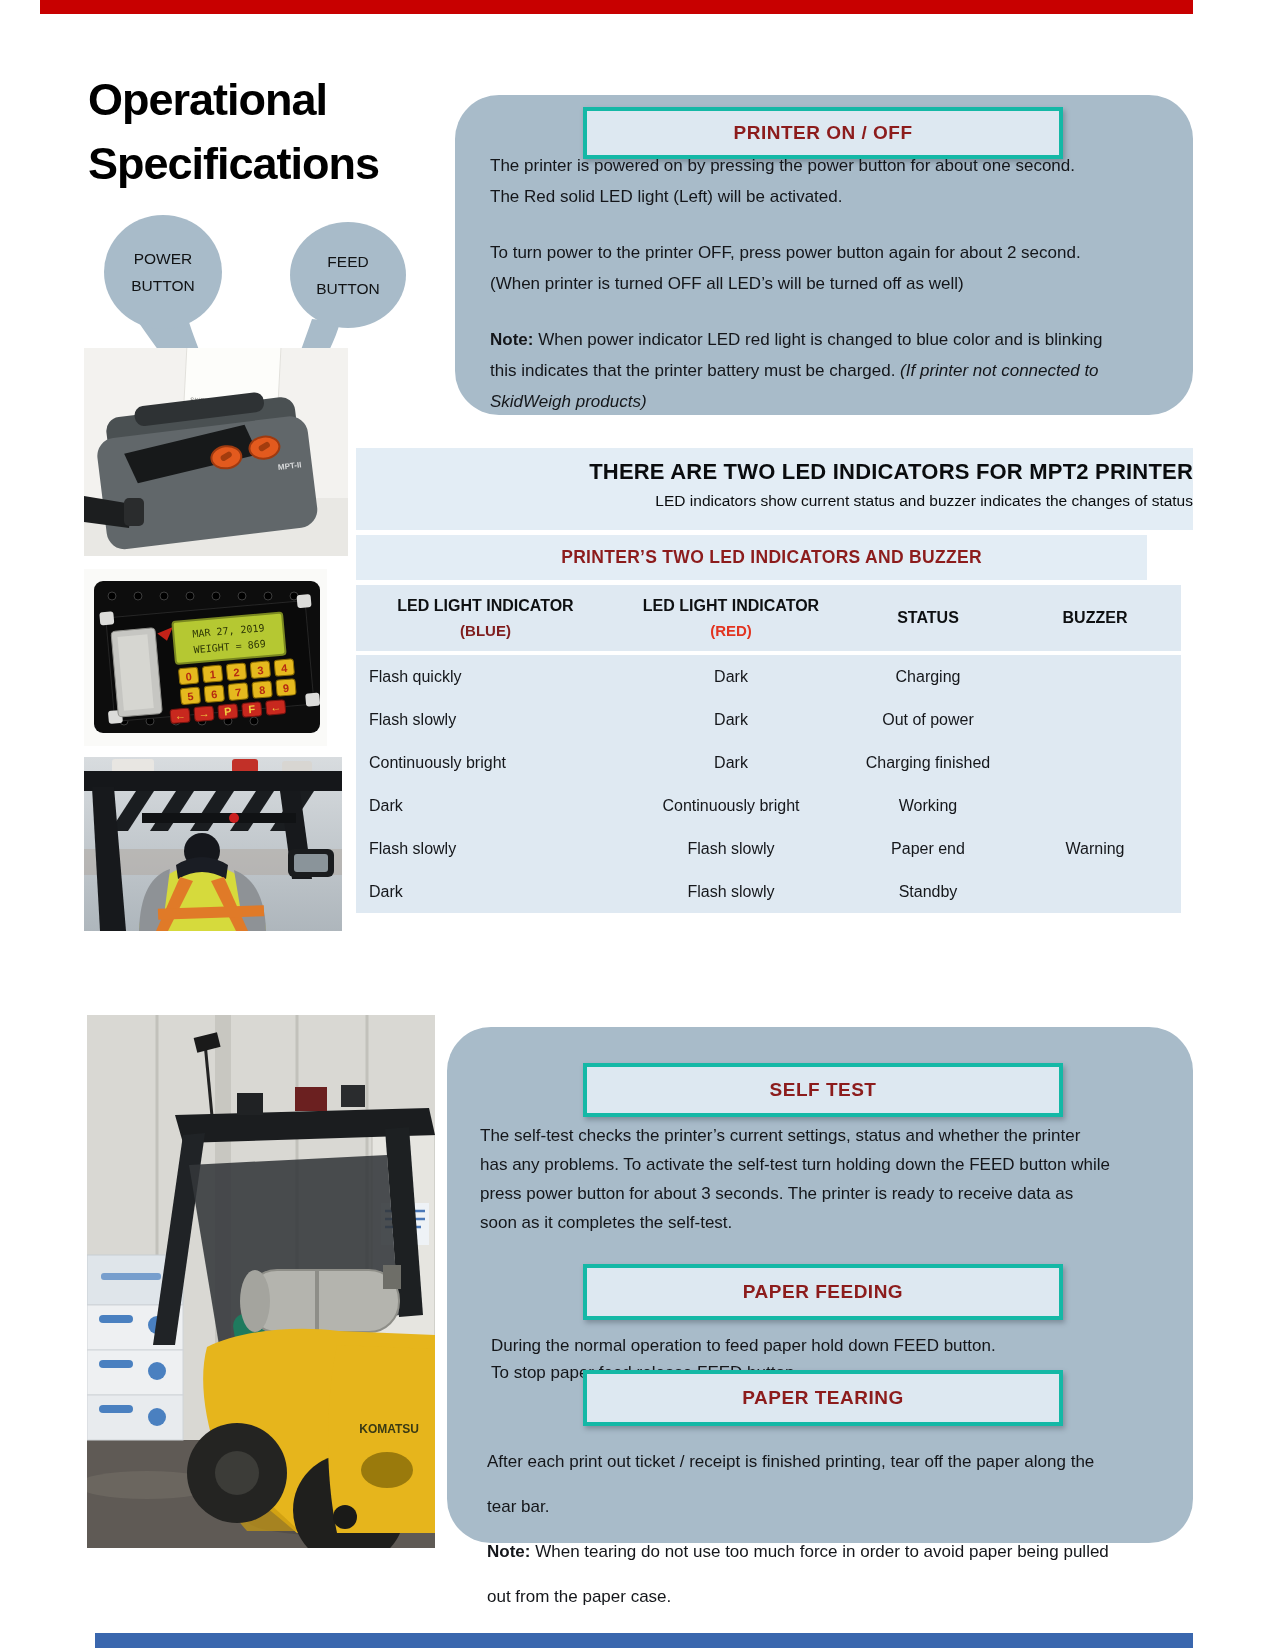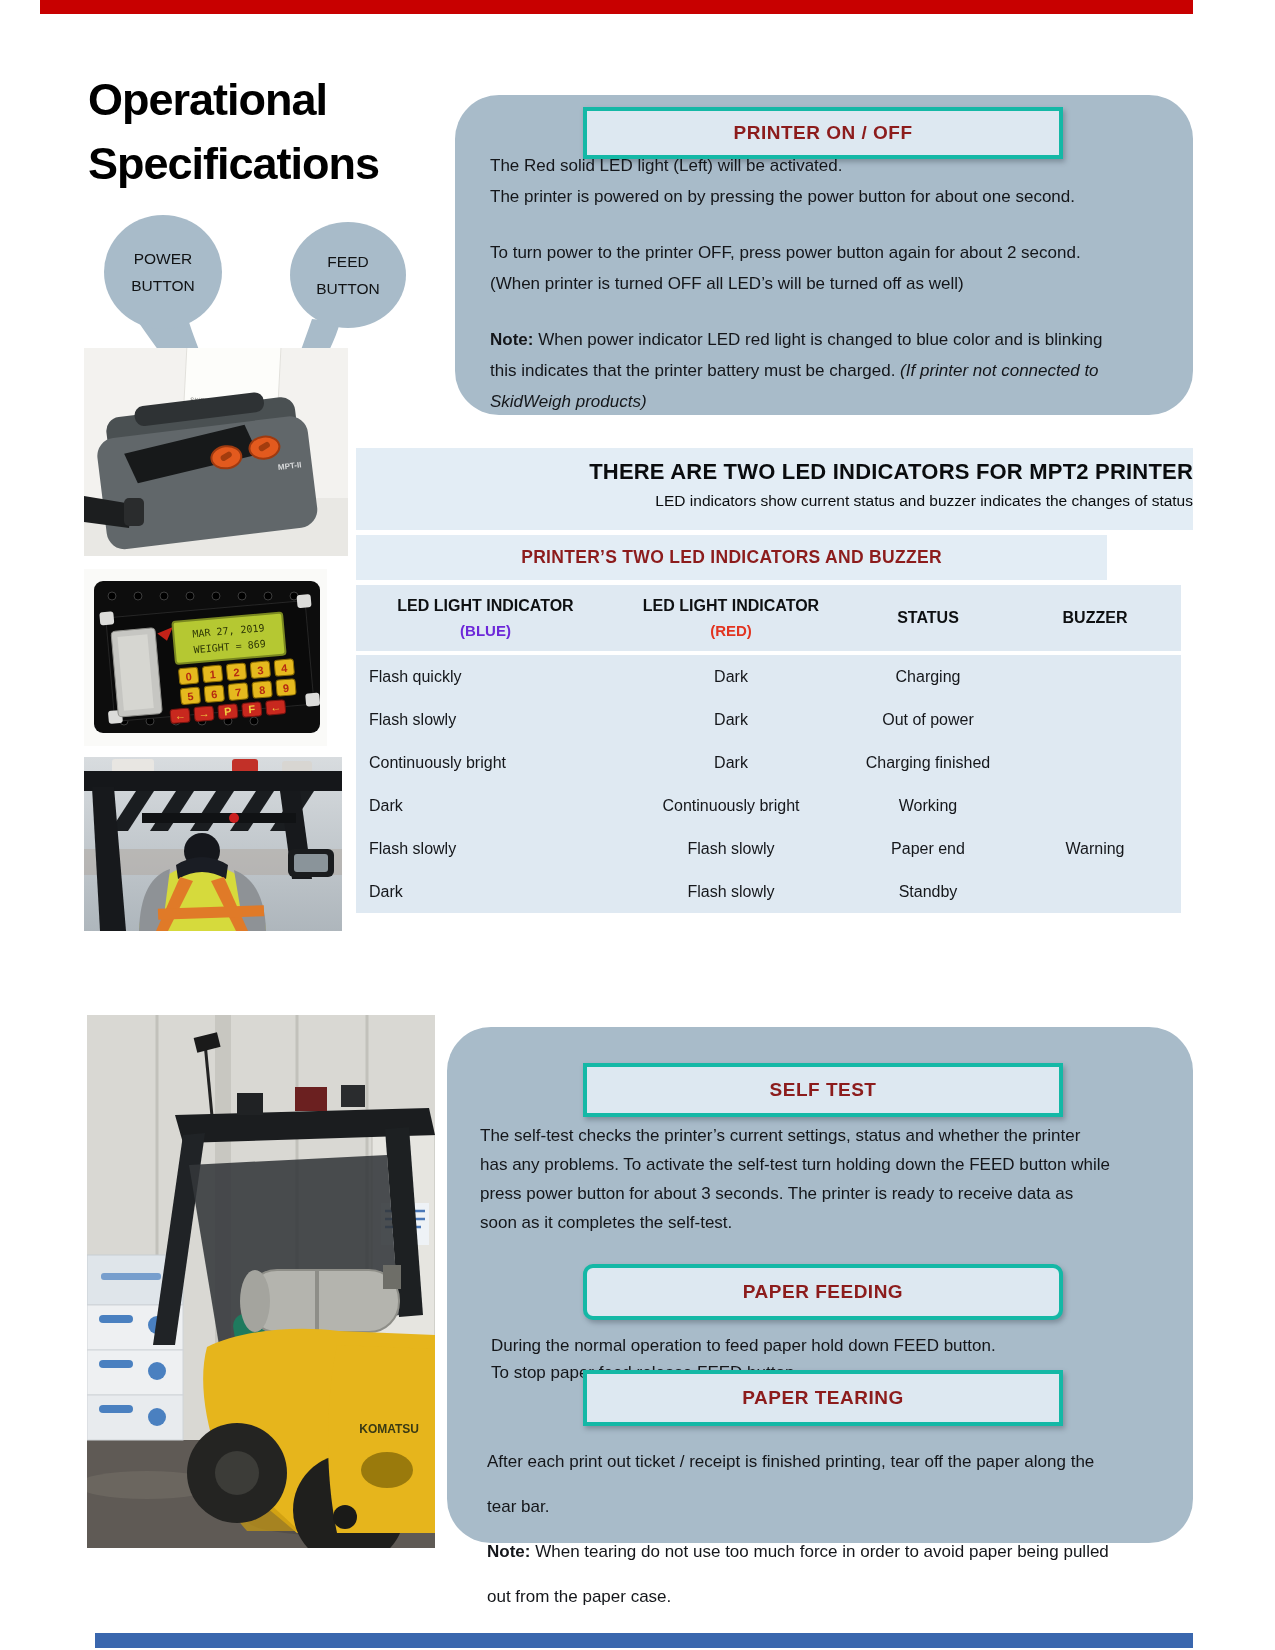--- a/index.html
+++ b/index.html
@@ -26,21 +26,21 @@
   .pgap { margin-top:25px; }
   .it { font-style:italic; }
   .bd { font-weight:bold; }
 
   
   .band1 { position:absolute; left:356px; top:448px; width:837px; height:82px; background:#e3edf5; text-align:right; color:#0a0c0e; }
   .band1 .t1 { margin-top:11px; font-size:22px; font-weight:bold; letter-spacing:.2px; }
   .band1 .t2 { margin-top:7px; font-size:15.5px; font-weight:normal; }
   .band2 { position:absolute; left:356px; top:535px; width:751px; height:45px; background:#e3edf5;
            display:flex; align-items:center; justify-content:center;
-           font-size:17.5px; font-weight:bold; color:var(--maroon,#8c1c1c); letter-spacing:.3px; }
+           font-size:17.5px; font-weight:bold; color:var(--maroon,#8c1c1c); letter-spacing:.3px;padding-left:40px; }
   .t-header, .t-body { position:absolute; left:356px; width:837px; display:grid;
                        grid-template-columns:259px 232px 162px 172px; gap:0; }
   .t-header { top:585px; grid-auto-rows:66px; }
   .t-body   { top:655px; grid-auto-rows:43px; }
   .hcell { background:var(--cell-bg,#dfe9f2); display:flex; flex-direction:column; align-items:center;
            justify-content:center; font-weight:bold; font-size:16px; color:#0e1012; }
   .hcell .sub { font-size:15px; margin-top:7px; }
   .cell { background:var(--cell-bg,#dfe9f2); font-size:16px; color:#15171b;
           display:flex; align-items:center; justify-content:center; }
   .cell.col0 { justify-content:flex-start; padding-left:13px; }
@@ -78,22 +78,22 @@
   <div class="callout-label" style="left:288px;top:248px;">
     <div>FEED</div>
     <div>BUTTON</div>
   </div>
 
   <div class="panel" style="left:455px;top:95px;width:738px;height:320px;"></div>
   <div class="phead" style="left:583px;top:107px;width:472px;height:44px;">
     <span>PRINTER ON / OFF</span>
   </div>
   <div class="ptext" style="left:490px;top:150px;width:690px;">
+    <div class="pline">The printer is powered on by pressing the power button for about one second.</div>
     <div class="pline">The Red solid LED light (Left) will be activated.</div>
-    <div class="pline">The printer is powered on by pressing the power button for about one second.</div>
     <div class="pline pgap">To turn power to the printer OFF, press power button again for about 2 second.</div>
     <div class="pline">(When printer is turned OFF all LED’s will be turned off as well)</div>
     <div class="pline pgap">
       <span class="bd">Note:</span><span> When power indicator LED red light is changed to blue color and is blinking</span>
     </div>
     <div class="pline">
       <span>this indicates that the printer battery must be charged. </span><span class="it">(If printer not connected to</span>
     </div>
     <div class="pline it">SkidWeigh products)</div>
   </div>
@@ -101,21 +101,21 @@
   <div class="band1">
     <div class="t1">THERE ARE TWO LED INDICATORS FOR MPT2 PRINTER</div>
     <div class="t2">LED indicators show current status and buzzer indicates the changes of status</div>
   </div>
   <div class="band2">
     <span>PRINTER’S TWO LED INDICATORS AND BUZZER</span>
   </div>
   <div class="t-header">
     <div class="hcell">
       <span>LED LIGHT INDICATOR</span>
-      <span class="sub" style="color: #6d28d9;">(BLUE)</span>
+      <span class="sub" style="color: #7f1d1d;">(BLUE)</span>
     </div>
     <div class="hcell">
       <span>LED LIGHT INDICATOR</span>
       <span class="sub" style="color: rgb(226, 52, 32);">(RED)</span>
     </div>
     <div class="hcell">
       <span>STATUS</span>
     </div>
     <div class="hcell">
       <span>BUZZER</span>
@@ -357,21 +357,21 @@
   <div class="phead" style="left:583px;top:1063px;width:472px;height:46px;">
     <span>SELF TEST</span>
   </div>
   <div class="ptext" style="left:480px;top:1121px;width:700px;">
     <div class="pline-28">The self-test checks the printer’s current settings, status and whether  the printer</div>
     <div class="pline-28">has any problems. To activate the self-test turn holding down the FEED button while</div>
     <div class="pline-28">press power button for about 3 seconds. The printer is ready to receive data as</div>
     <div class="pline-28">soon as it completes the self-test.</div>
   </div>
 
-  <div class="phead" style="left:583px;top:1264px;width:472px;height:48px;border-radius:10px;">
+  <div class="phead" style="left:583px;top:1264px;width:472px;height:48px;">
     <span>PAPER FEEDING</span>
   </div>
   <div class="ptext" style="left:491px;top:1305px;width:690px;margin-top:27px;">
     <div class="pline-27">During the normal operation to feed paper hold down FEED button.</div>
     <div class="pline-27">To stop paper feed release FEED button.</div>
   </div>
 
   <div class="phead" style="left:583px;top:1370px;width:472px;height:48px;">
     <span>PAPER TEARING</span>
   </div>

